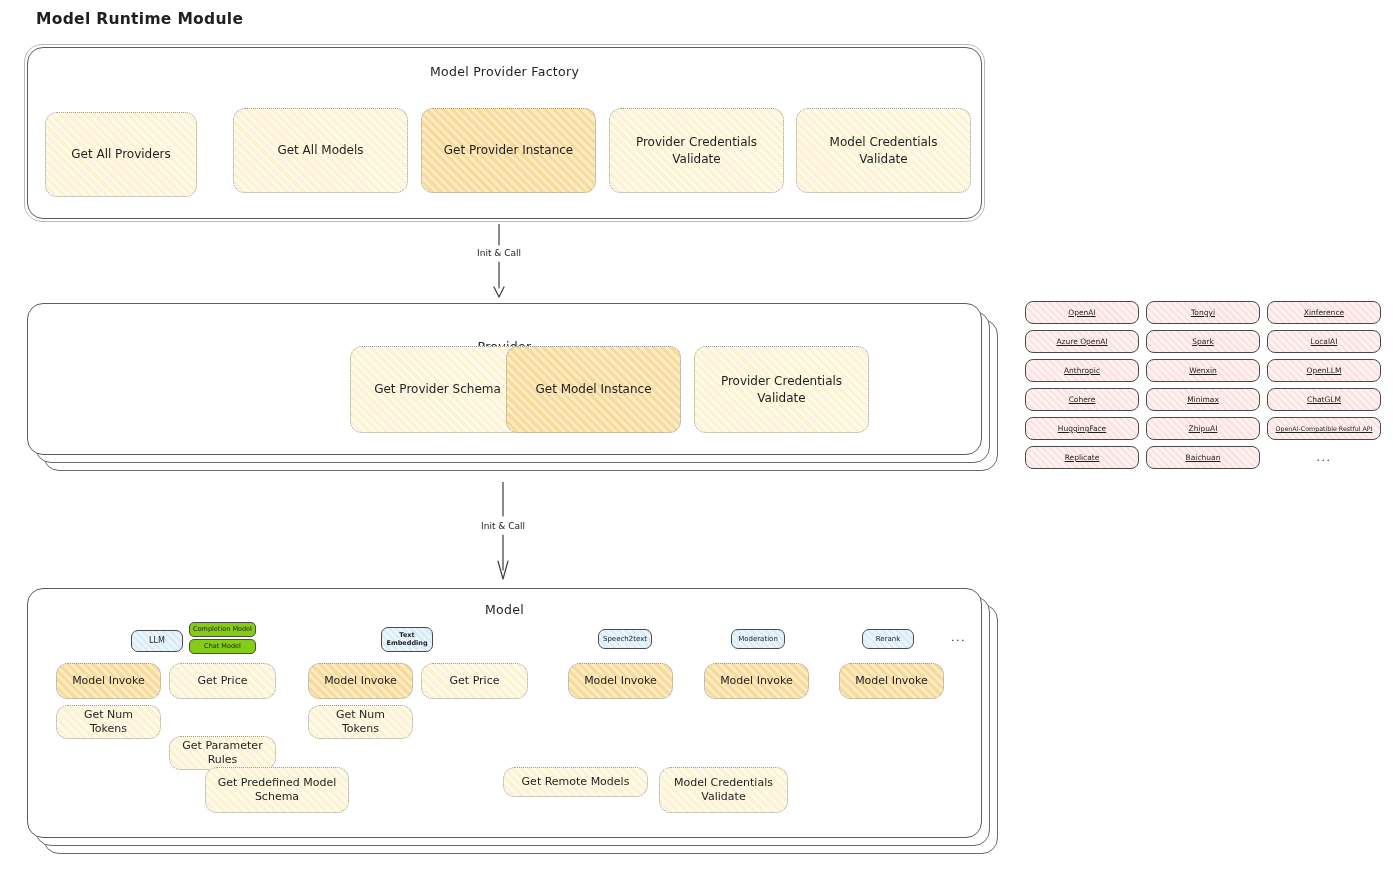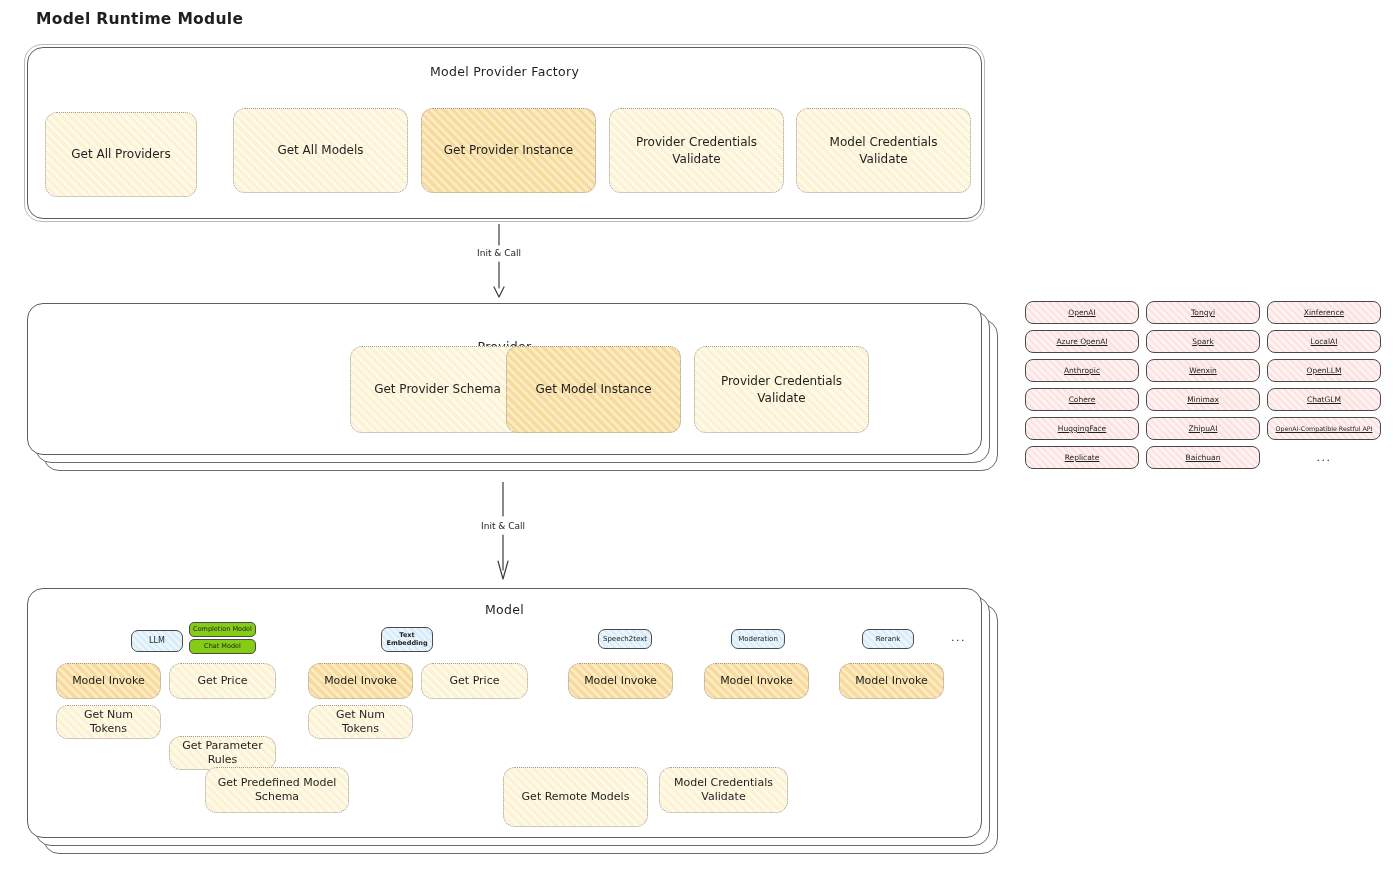--- a/index.html
+++ b/index.html
@@ -137,17 +137,17 @@
     <div class="node yellow small" style="left:393px;top:74px;width:107px;height:36px;">Get Price</div>
     <div class="node orange small" style="left:540px;top:74px;width:105px;height:36px;">Model Invoke</div>
     <div class="node orange small" style="left:676px;top:74px;width:105px;height:36px;">Model Invoke</div>
     <div class="node orange small" style="left:811px;top:74px;width:105px;height:36px;">Model Invoke</div>
 
     <div class="node yellow small" style="left:28px;top:116px;width:105px;height:34px;">Get Num Tokens</div>
     <div class="node yellow small" style="left:141px;top:116px;width:107px;height:34px;margin-top:31px;">Get Parameter Rules</div>
     <div class="node yellow small" style="left:280px;top:116px;width:105px;height:34px;">Get Num Tokens</div>
 
     <div class="node yellow small" style="left:177px;top:178px;width:144px;height:46px;">Get Predefined Model Schema</div>
-    <div class="node yellow small" style="left:475px;top:178px;width:145px;height:60px;">Get Remote Models</div>
+    <div class="node yellow small" style="left:475px;top:178px;width:145px;height:30px;">Get Remote Models</div>
     <div class="node yellow small" style="left:631px;top:178px;width:129px;height:46px;">Model Credentials Validate</div>
   </div>
 
 </div>
 
 </body></html>

